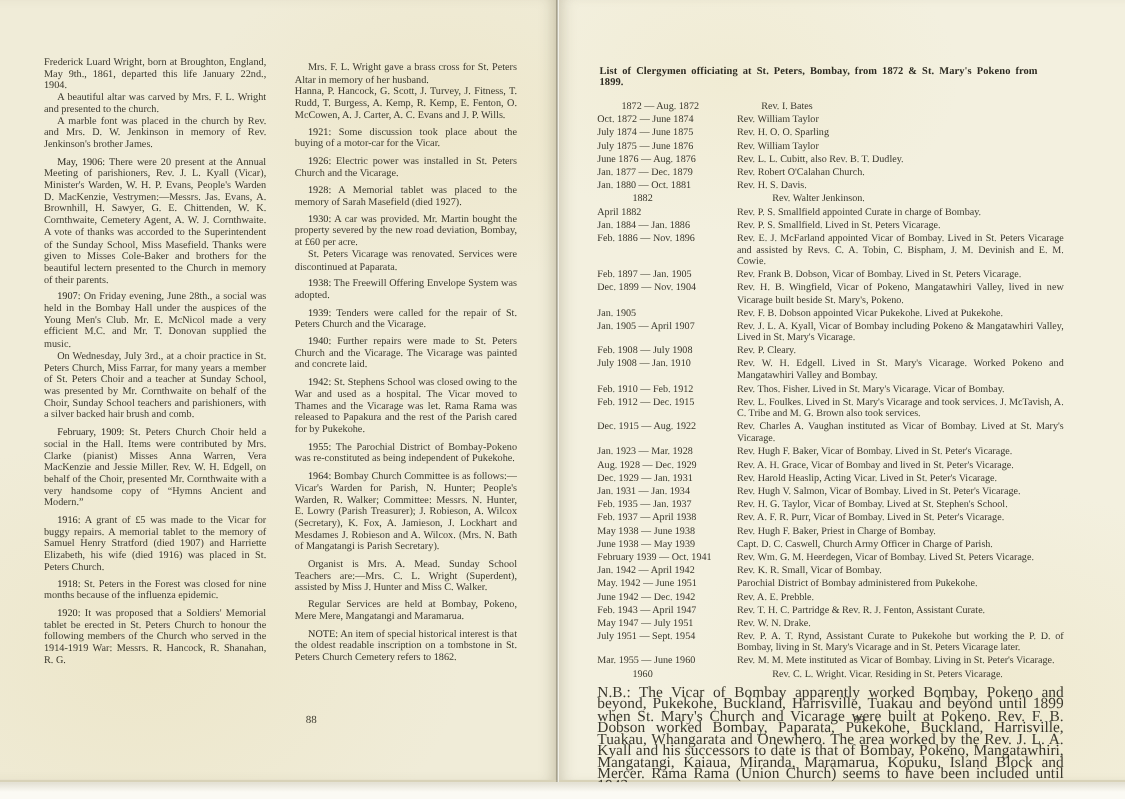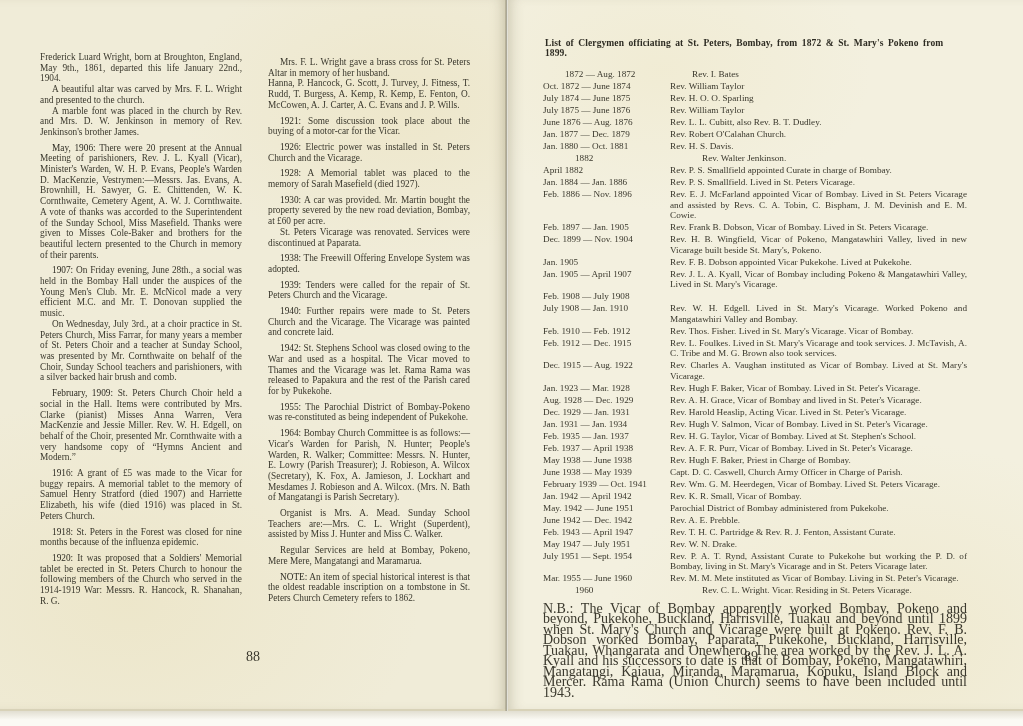--- a/index.html
+++ b/index.html
@@ -52,40 +52,40 @@
     font-size:9.3px;line-height:10.7px;
     text-align:justify;
     color:#3a382d;
   }
   .para{margin:0;}
   .para.indent{text-indent:12px;}
   .para.gap{margin-top:5px;}
   .para strong{font-weight:normal;color:#2d2b22;}
 
   
-  .rp-content{padding:38px 56px 0 35px;}
+  .rp-content{padding:60px 56px 0 35px;}
   .list-title{
     font-size:9.5px;font-weight:bold;color:#2d2b22;
     margin:0 0 11px 2px;
     letter-spacing:0.1px;
     word-spacing:2px;
   }
   .crow{display:flex;margin-bottom:1.5px;font-size:9.2px;line-height:10.5px;}
   .cdate{flex:none;width:127px;color:#3a382d;white-space:nowrap;}
   .cdate.indent{padding-left:22px;font-family:Liberation Serif, serif;}
   .cdate.center{padding-left:32px;}
   .cname{flex:1;text-align:justify;color:#3a382d;}
   .nb{
     margin:8px 0 0 0;
     font-size:14px;line-height:10.5px;
     text-align:justify;color:#3a382d;
   }
   .page-number{
     position:absolute;
-    font-size:14px;color:#3a382d;
+    font-size:10px;color:#3a382d;margin-left:32px;
   }
   .pn-left{left:246px;top:649px;}
   .pn-right{left:236px;top:649px;}
 </style>
 </head>
 <body>
 
 <div class="spread">
 
   <div class="page page-left">
@@ -183,20 +183,21 @@
           <div class="crow">
             <div class="cdate">Jan. 1905</div>
             <div class="cname">Rev. F. B. Dobson appointed Vicar Pukekohe. Lived at Pukekohe.</div>
           </div>
           <div class="crow">
             <div class="cdate">Jan. 1905 — April 1907</div>
             <div class="cname">Rev. J. L. A. Kyall, Vicar of Bombay including Pokeno &amp; Mangatawhiri Valley, Lived in St. Mary's Vicarage.</div>
           </div>
           <div class="crow">
             <div class="cdate">Feb. 1908 — July 1908</div>
+            <div class="cname">Rev. P. Cleary.</div>
           </div>
           <div class="crow">
             <div class="cdate">July 1908 — Jan. 1910</div>
             <div class="cname">Rev. W. H. Edgell. Lived in St. Mary's Vicarage. Worked Pokeno and Mangatawhiri Valley and Bombay.</div>
           </div>
           <div class="crow">
             <div class="cdate">Feb. 1910 — Feb. 1912</div>
             <div class="cname">Rev. Thos. Fisher. Lived in St. Mary's Vicarage. Vicar of Bombay.</div>
           </div>
           <div class="crow">

